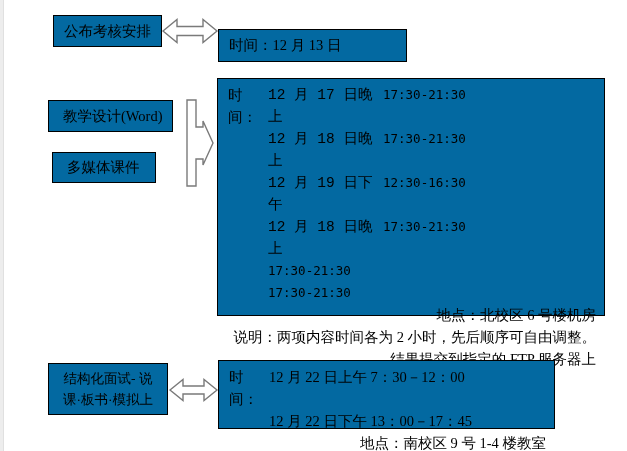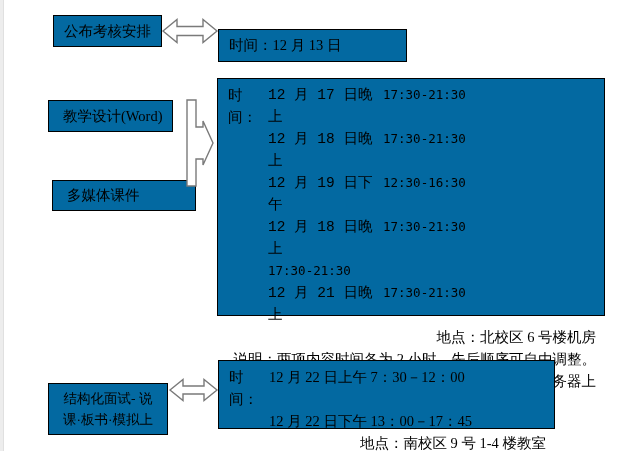--- a/index.html
+++ b/index.html
@@ -63,21 +63,21 @@
   </svg>
 
   <div class="box" id="detail-top" style="left:218px; top:29px; width:189px; height:33px;">
     <span>时间：12 月 13 日</span>
   </div>
 
   <div class="box label-box padded" style="left:48px; top:100px; width:125px; height:32px;">
     <span>教学设计(Word)</span>
   </div>
 
-  <div class="box label-box padded" style="left:52px; top:152px; width:144px; height:31px;margin-top:28px;">
+  <div class="box label-box padded" style="left:52px; top:152px; width:104px; height:31px;">
     <span>多媒体课件</span>
   </div>
 
   <svg class="arrow" style="left:186px; top:99px;" width="29" height="88" viewBox="0 0 29 88">
     <path d="M1,1 H10 V28 H17 V22 L27,44 L17,66 V60 H10 V87 H1 Z" fill="#ffffff" stroke="#7a7a7a" stroke-width="1.4"></path>
   </svg>
 
   <div class="box detail-box" id="detail-mid" style="left:217px; top:78px; width:388px; height:238px;">
 
     <div class="sched-row">
@@ -99,29 +99,28 @@
       <span class="sched-prefix"></span>
       <span class="sched-date">12 月 18 日晚上</span>
       <span class="sched-time">17:30-21:30</span>
     </div>
     <div class="sched-row">
       <span class="sched-prefix"></span>
       <span class="sched-time">17:30-21:30</span>
     </div>
     <div class="sched-row">
       <span class="sched-prefix"></span>
-      <span class="sched-date">12 月 21 日晚上</span>
       <span class="sched-time">17:30-21:30</span>
     </div>
 
     <div class="wrap-line">地点：北校区 6 号楼机房</div>
     <div class="wrap-line">说明：两项内容时间各为 2 小时，先后顺序可自由调整。结果提交到指定的 FTP 服务器上</div>
   </div>
 
-  <div class="box label-box two-line" style="left:48px; top:383px; width:120px; height:52px;">
+  <div class="box label-box two-line" style="left:48px; top:363px; width:120px; height:52px;">
     <span>结构化面试- 说</span>
     <span>课·板书·模拟上</span>
   </div>
 
   <svg class="arrow" style="left:169px; top:378px;" width="49" height="24" viewBox="0 0 49 24">
     <polygon points="1,12 14,1.5 14,8 35,8 35,1.5 48,12 35,22.5 35,16 14,16 14,22.5" fill="#ffffff" stroke="#7a7a7a" stroke-width="1.4"></polygon>
   </svg>
 
   <div class="box detail-box" id="detail-bottom" style="left:218px; top:360px; width:337px; height:69px;">
     <div class="t-row">

